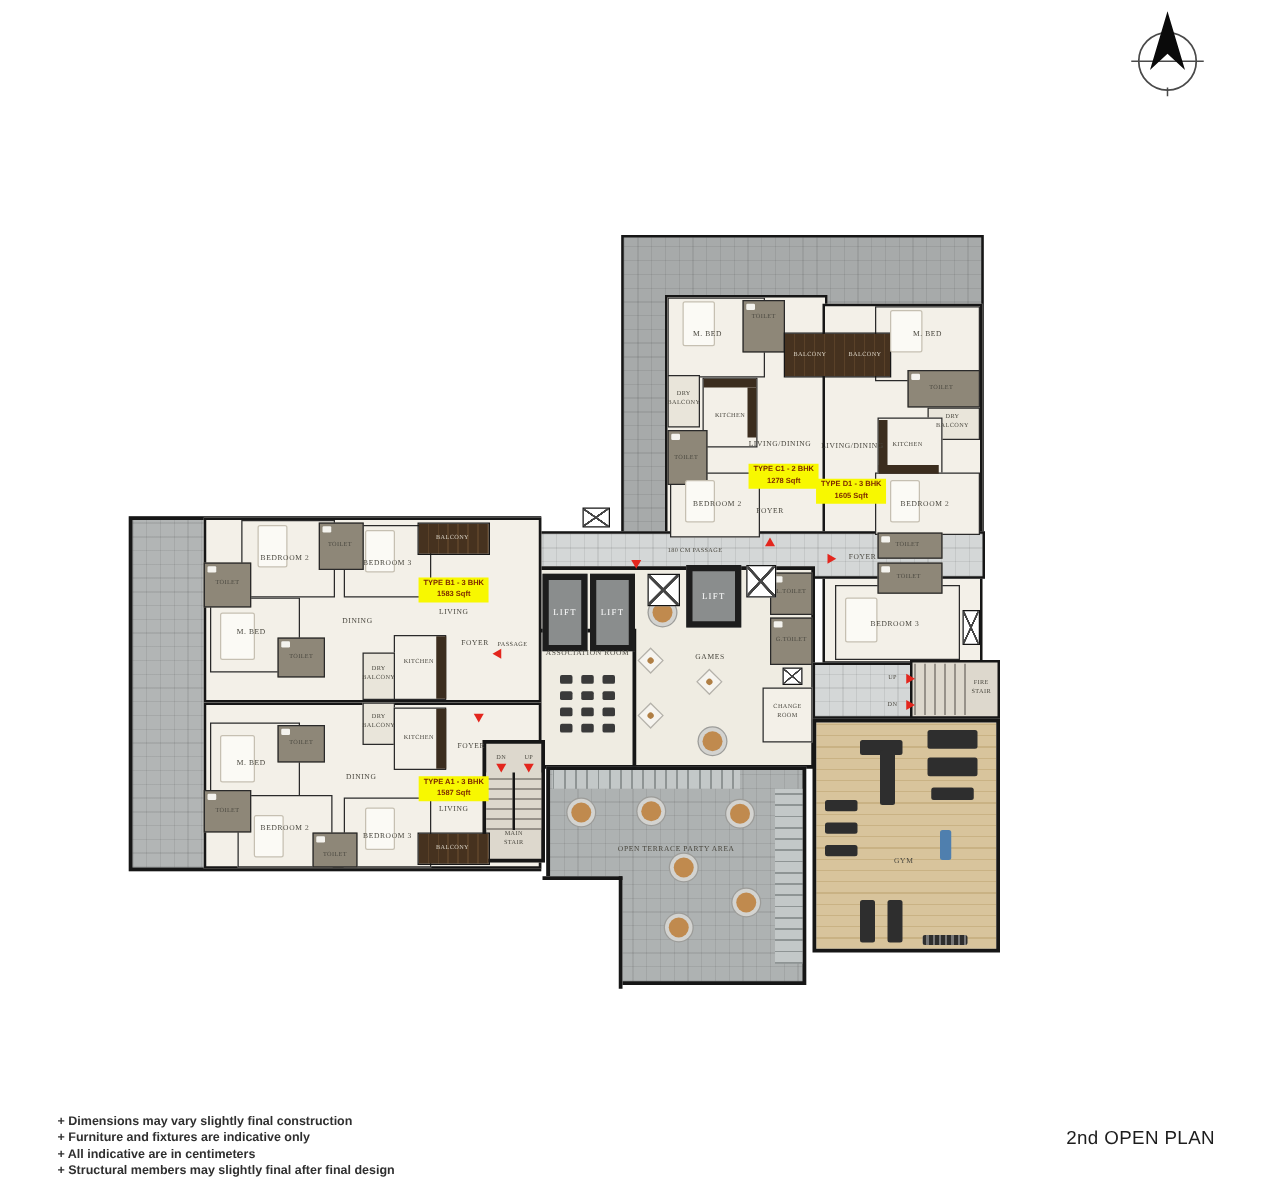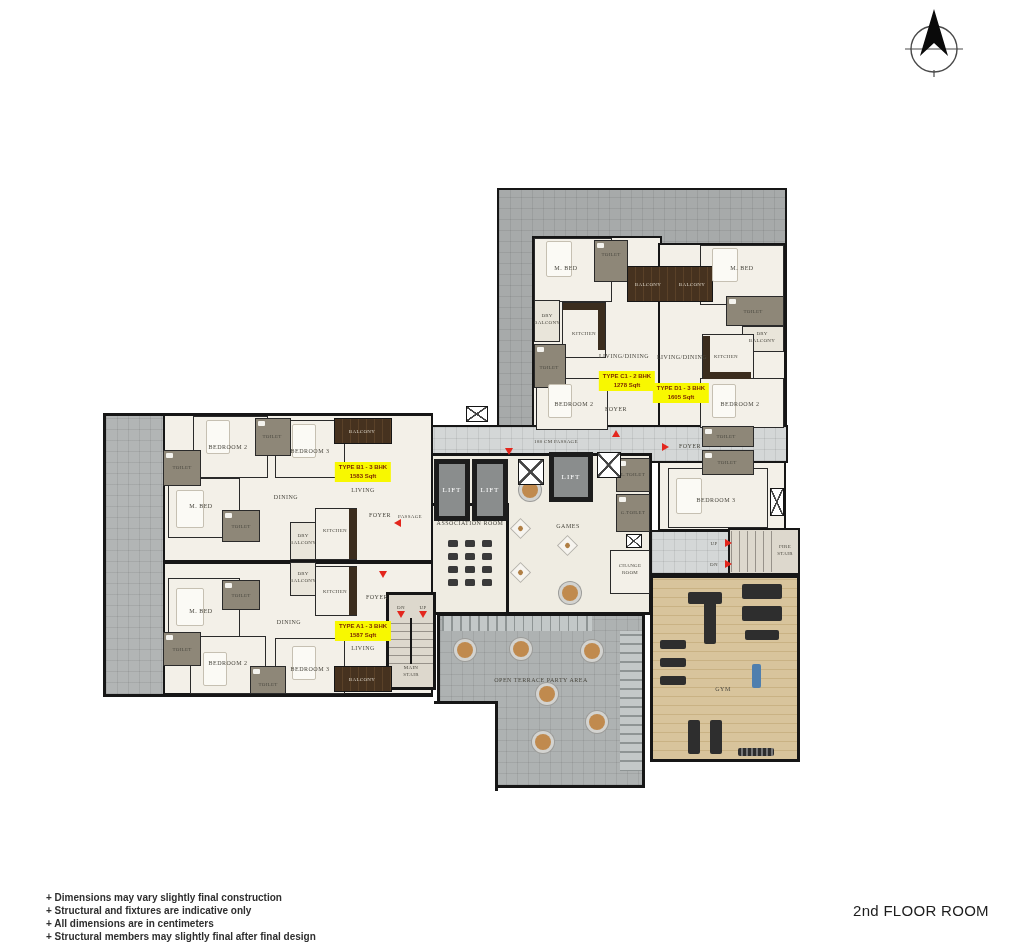--- a/index.html
+++ b/index.html
@@ -289,17 +289,17 @@
 <div class="arr r" style="left:662px;top:443px"></div>
 <div class="arr l" style="left:394px;top:519px"></div>
 <div class="arr d" style="left:379px;top:571px"></div>
 <div class="arr d" style="left:397px;top:611px"></div>
 <div class="arr d" style="left:419px;top:611px"></div>
 <div class="arr r" style="left:725px;top:539px"></div>
 <div class="arr r" style="left:725px;top:560px"></div>
 
 <div class="notes">
   <div>+ Dimensions may vary slightly final construction</div>
-  <div>+ Structural and fixtures are indicative only</div>
-  <div>+ All dimensions are in centimeters</div>
+  <div>+ Furniture and fixtures are indicative only</div>
+  <div>+ All indicative are in centimeters</div>
   <div>+ Structural members may slightly final after final design</div>
 </div>
-<div class="title">2nd FLOOR ROOM</div>
+<div class="title">2nd OPEN PLAN</div>
 
 </body></html>

